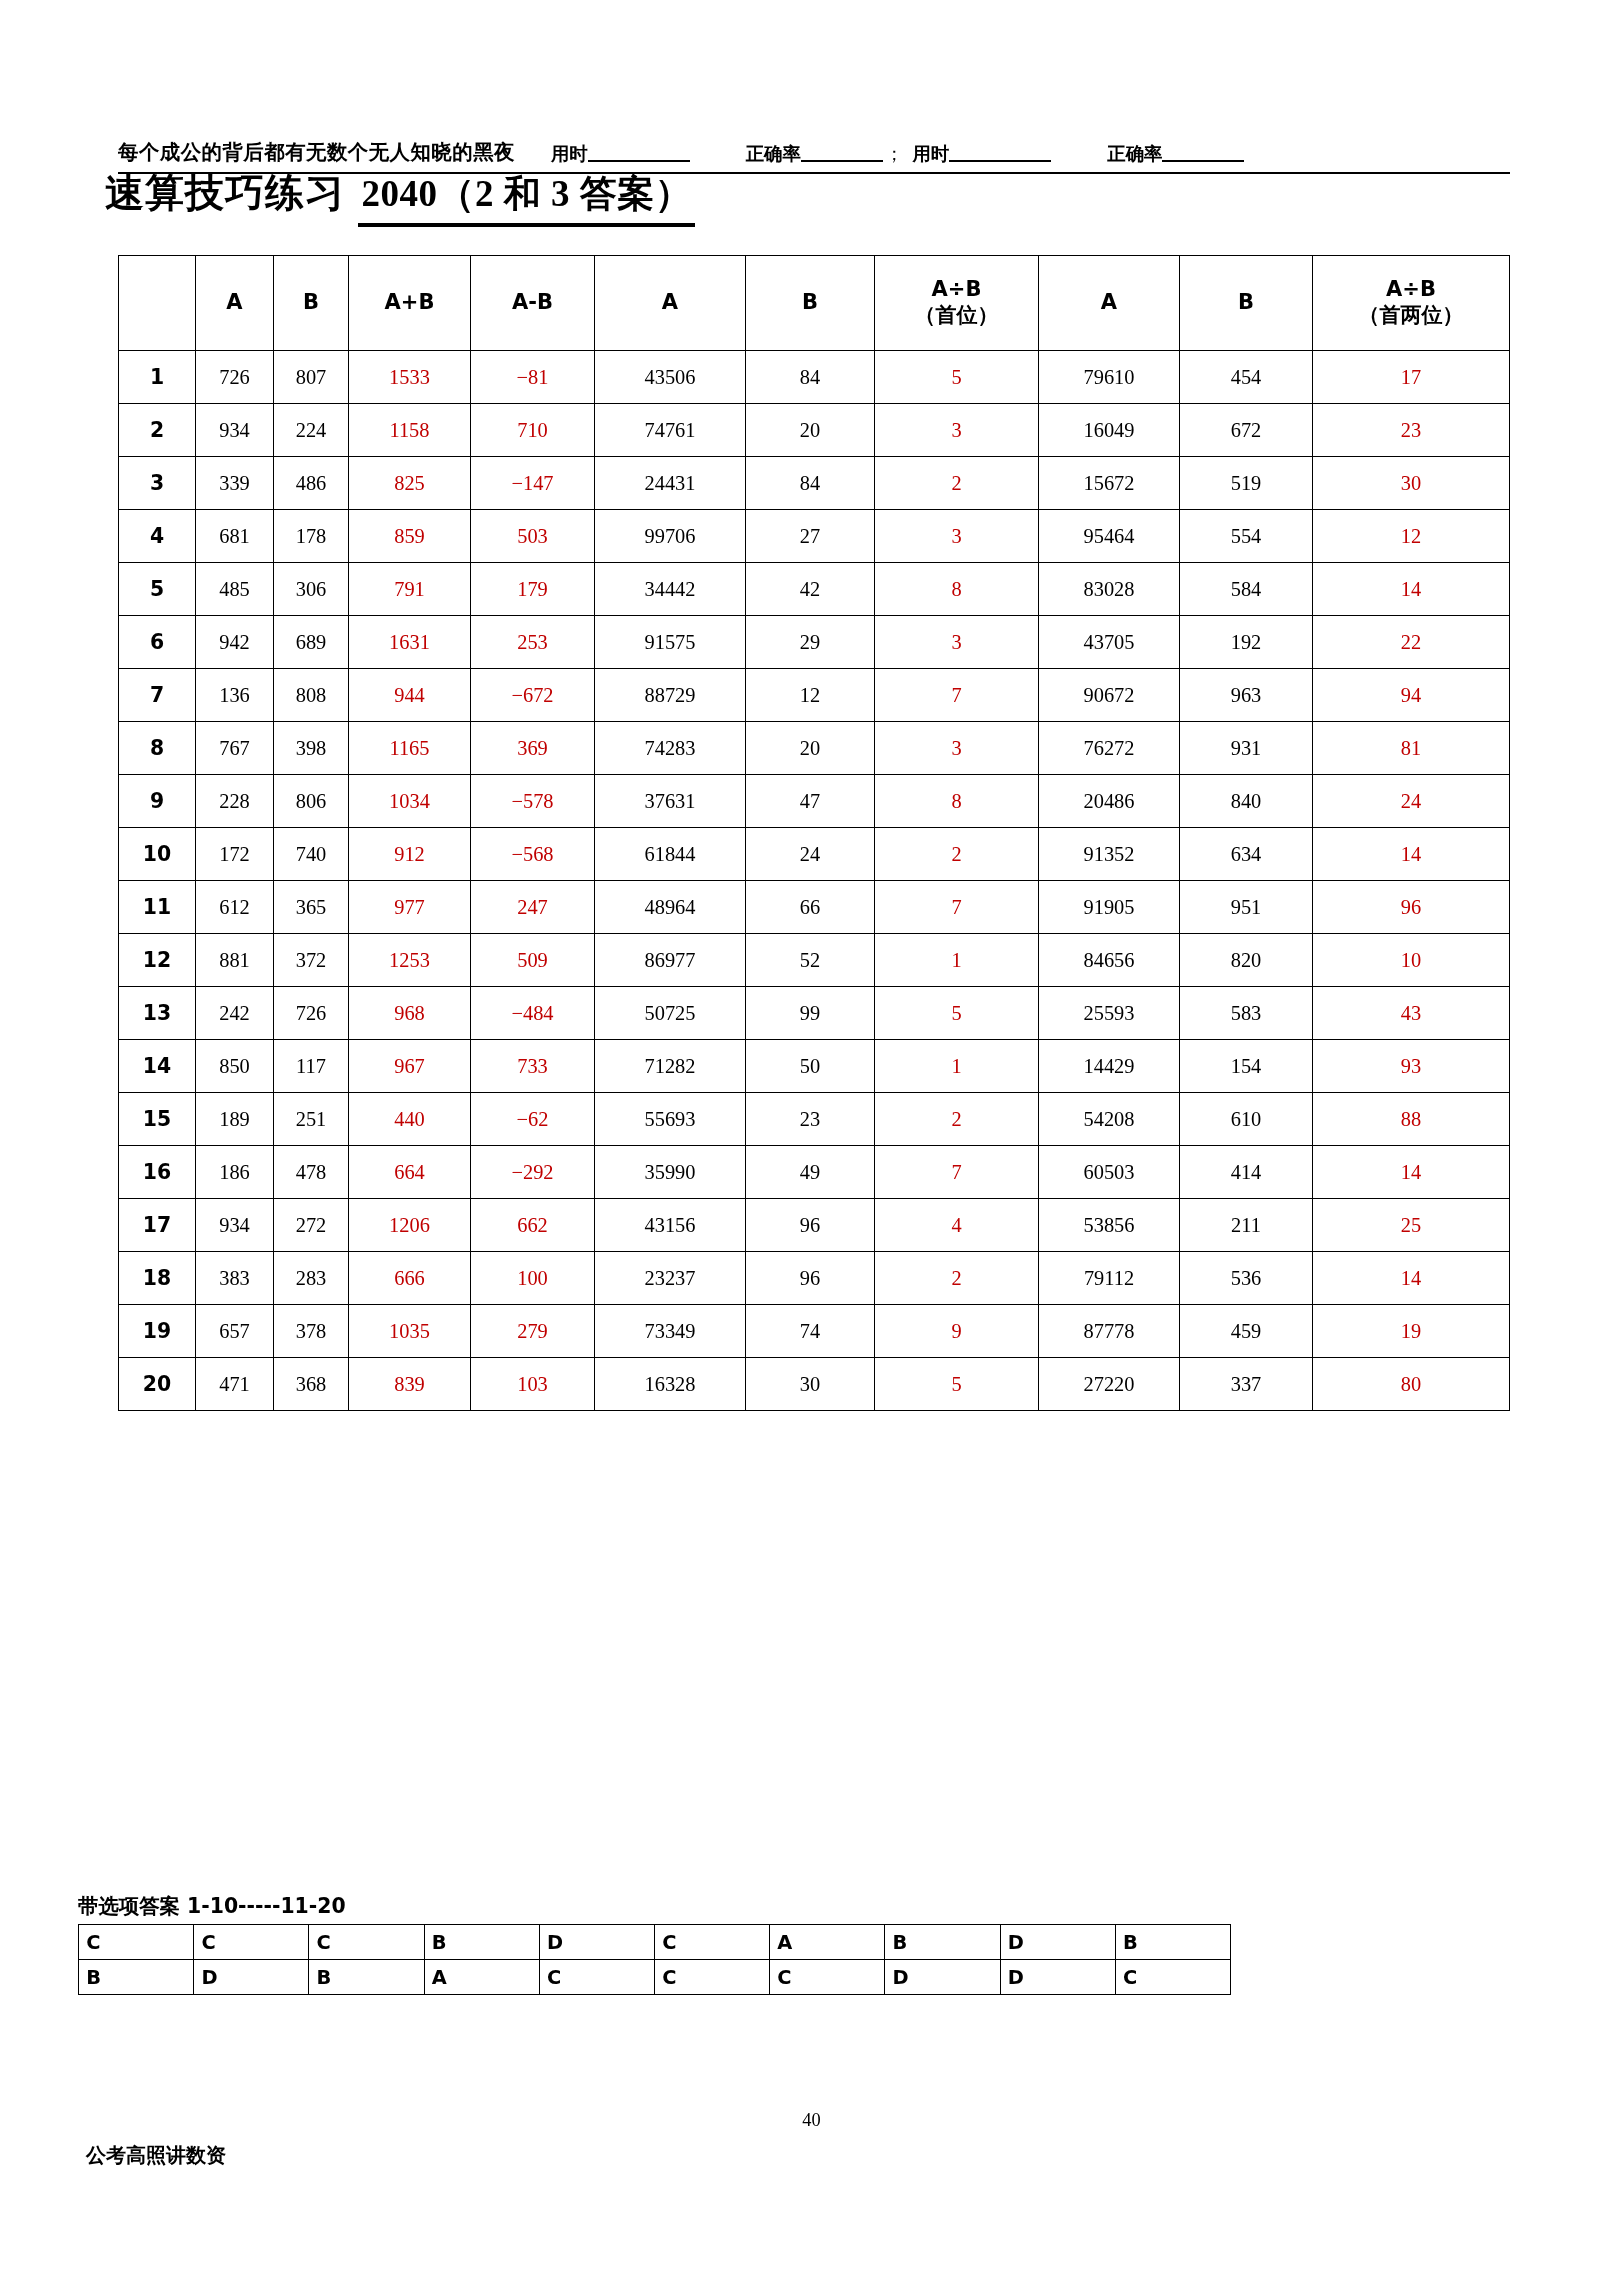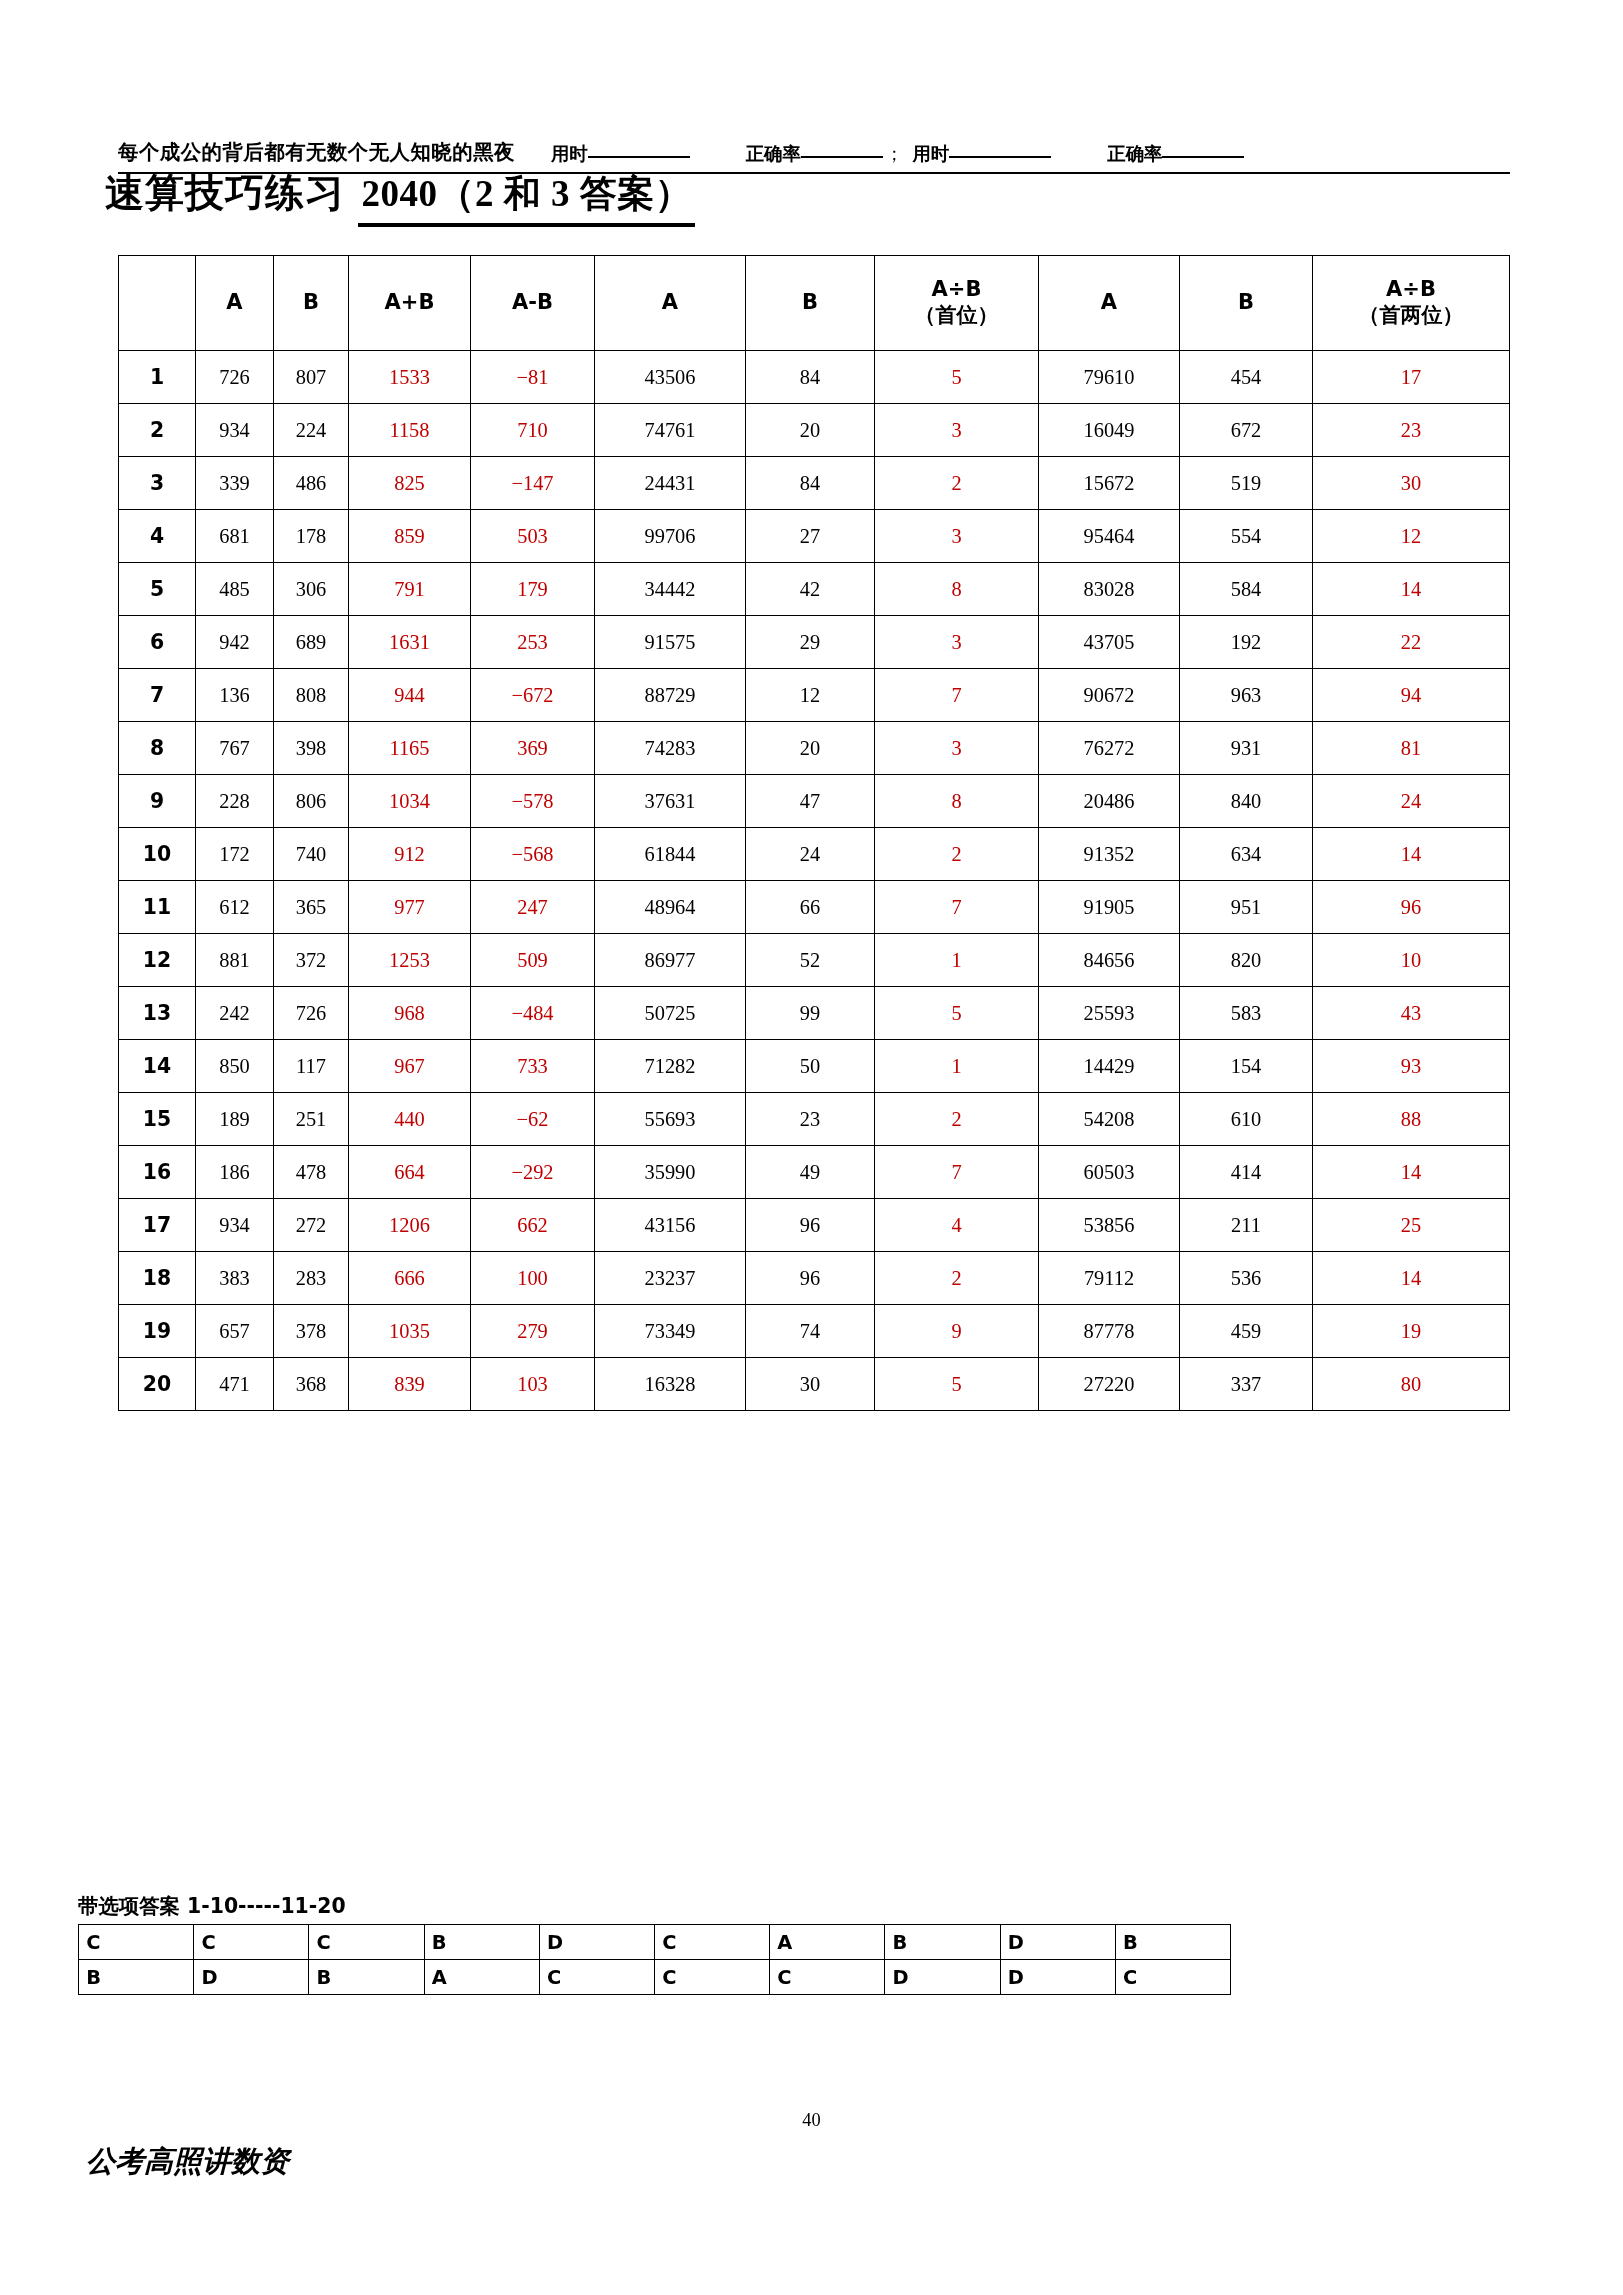--- a/index.html
+++ b/index.html
@@ -40,21 +40,21 @@
     font-weight: bold;
     font-size: 20.4px;
     letter-spacing: 0.5px;
     margin-right: 36px;
   }
   .hf {
     font-family: "DejaVu Sans", "Liberation Sans", sans-serif;
     font-weight: bold;
     font-size: 18.4px;
     display: inline-flex;
-    align-items: flex-start;
+    align-items: center;
     margin-top: 36px;
   }
   .hf .blank {
     display: inline-block;
     border-bottom: 2.6px solid #000;
     height: 15.3px;
   }
   .blank-lg { width: 102px; }
   .blank-md { width: 82px; }
   .gap-lg { display: inline-block; width: 56px; }
@@ -179,23 +179,22 @@
     text-align: center;
     font-family: "Liberation Serif", "DejaVu Serif", serif;
     font-size: 18.4px;
   }
   .footer-brand {
     position: absolute;
     left: 86px;
     top: 2142px;
     font-family: "DejaVu Sans", "Liberation Sans", sans-serif;
     font-weight: bold;
-    font-size: 29px;
+    font-size: 20px;
     white-space: nowrap;
-    font-style: italic;
   }
 </style>
 </head>
 <body>
 
 <div class="page">
 
   <div class="header-band">
     <span class="header-motto">每个成公的背后都有无数个无人知晓的黑夜</span>
     <span class="hf">

